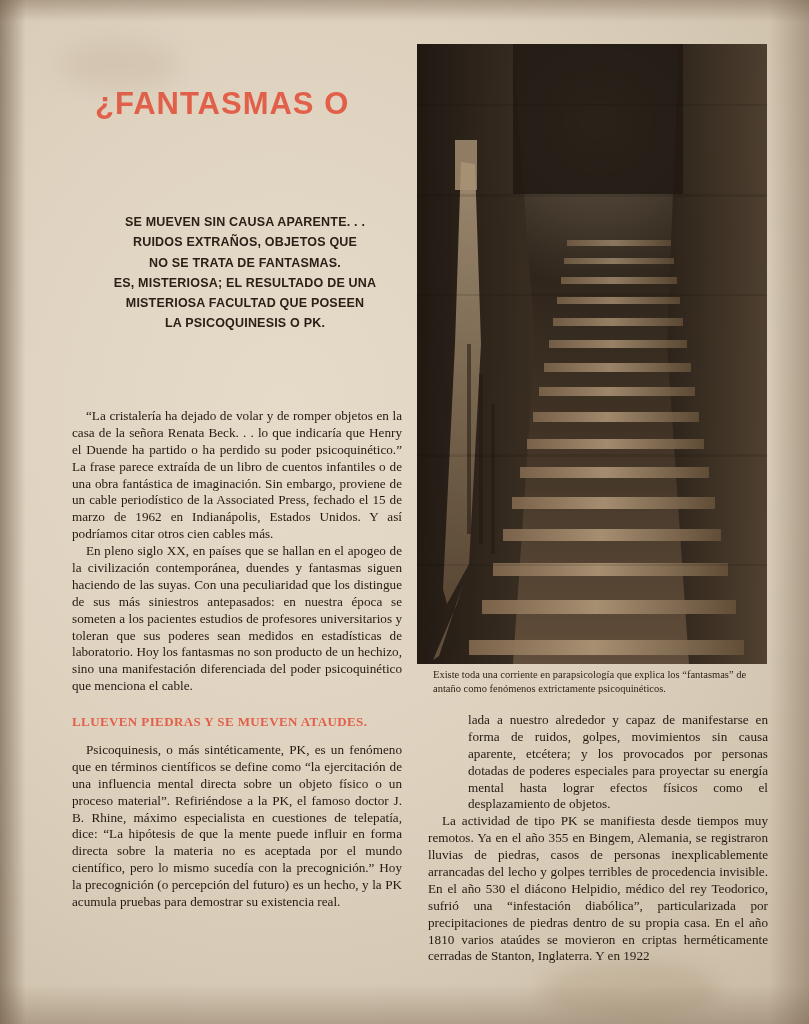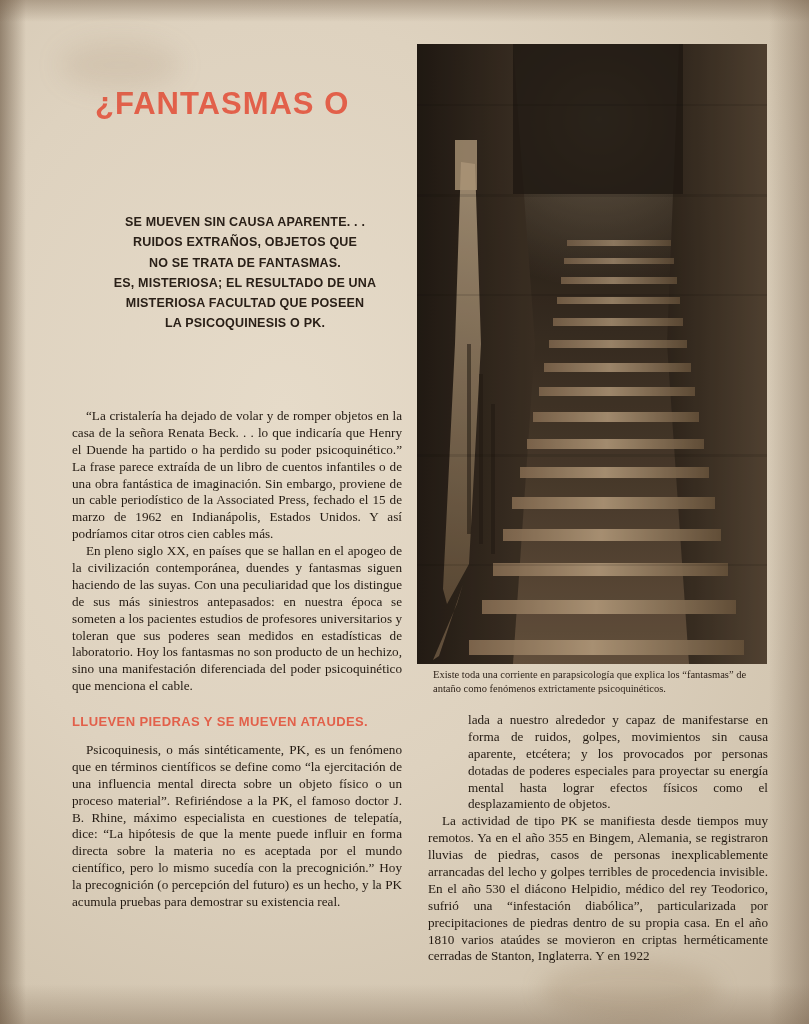--- a/index.html
+++ b/index.html
@@ -117,21 +117,21 @@
   #col-left-top  { left: 72px; top: 388px;  width: 330px; margin-top: 20px; }
   #col-left-bottom { left: 72px; top: 742px; width: 330px; }
   #col-right-bottom { left: 428px; top: 712px; width: 340px; }
 
   .subhead {
     position: absolute;
     left: 72px;
     top: 714px;
     width: 340px;
     color: #e2604a;
-    font-family: Liberation Sans, sans-serif;
+    font-family: Liberation Serif, serif;
     font-weight: bold;
     font-size: 13px;
     letter-spacing: .4px;
   }
 
   
   .stain {
     position: absolute;
     border-radius: 50%;
     pointer-events: none;

